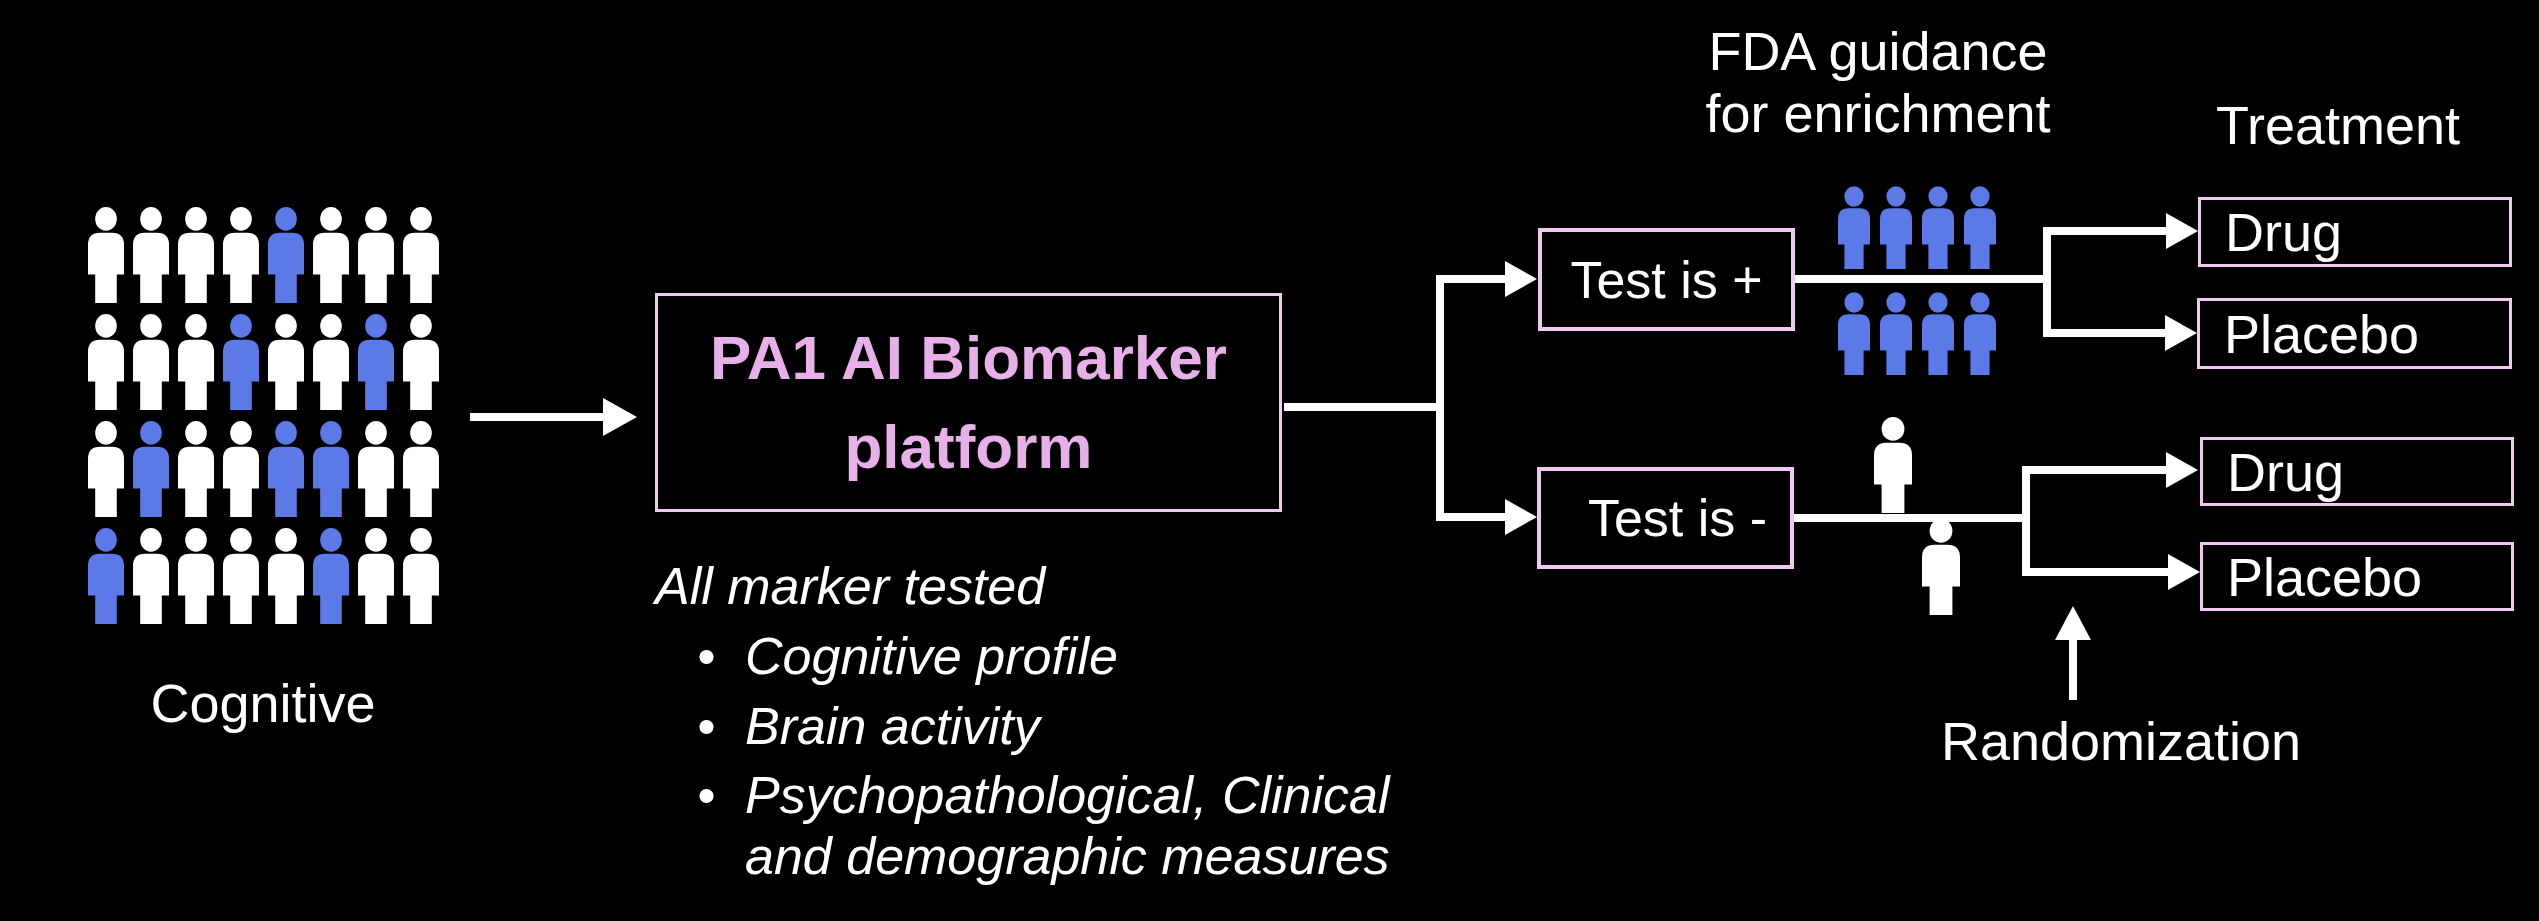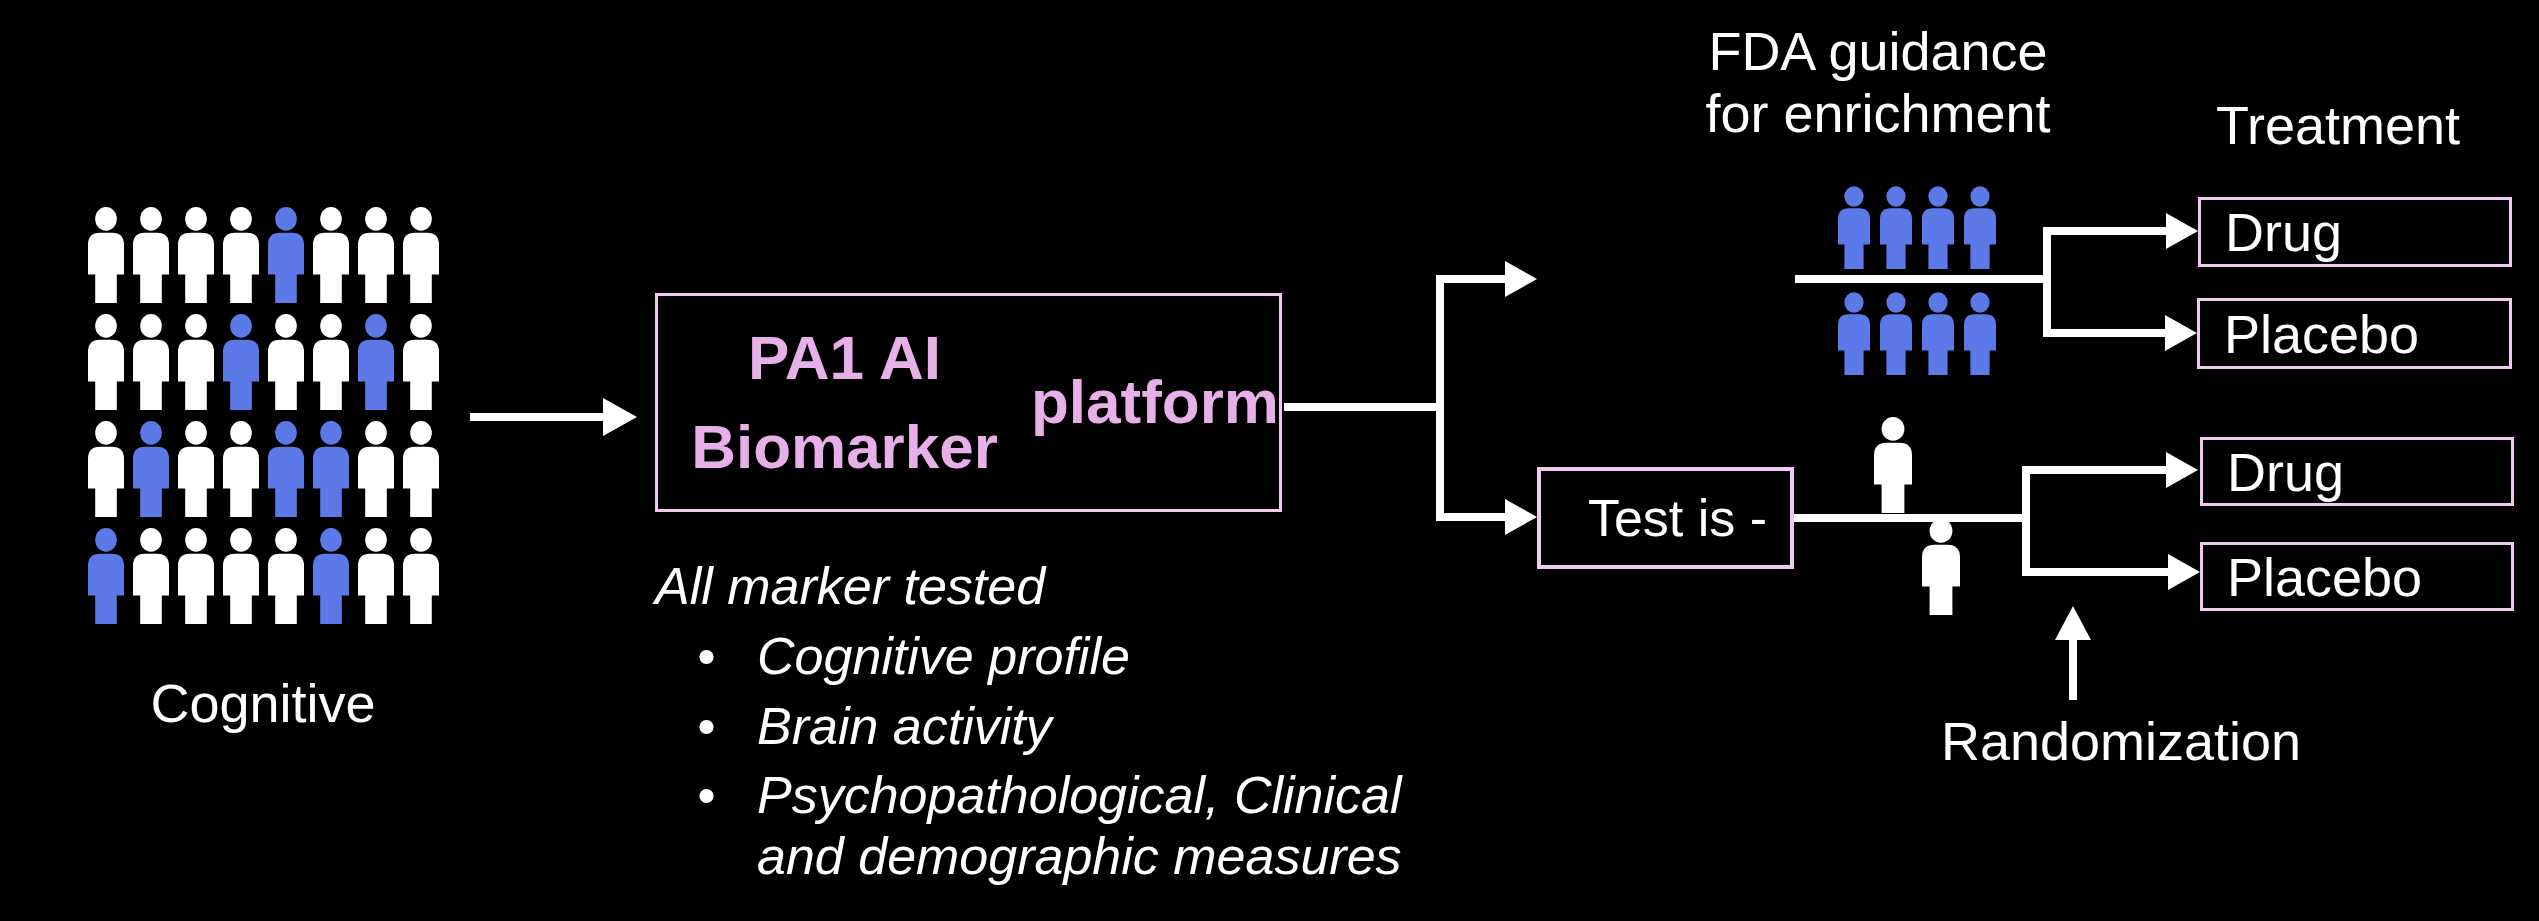--- a/index.html
+++ b/index.html
@@ -11,30 +11,30 @@
   .lbl{position:absolute;color:#ffffff;font-size:54px;line-height:1.15;text-align:center;}
   .box{
     position:absolute;box-sizing:border-box;border:3px solid #efc9ef;
     display:flex;align-items:center;background:transparent;
   }
   .box.centered{justify-content:center;}
   .test-box{border-width:4px;font-size:52px;color:#ffffff;}
   .arm-box{font-size:54px;color:#ffffff;padding-left:24px;}
   .platform-box{
     left:655px;top:293px;width:627px;height:219px;
-    flex-direction:row;justify-content:center;
+    flex-direction:column;justify-content:center;
   }
   .platform-title{
     color:#e8b0e8;font-weight:bold;font-size:62px;line-height:1.43;text-align:center;
   }
   .markers{position:absolute;left:655px;top:556px;width:780px;font-size:52px;line-height:1.17;font-style:italic;}
   .markers-heading{margin:0 0 8px 0;}
   .marker-item{display:flex;margin-top:9px;}
   .marker-bullet{width:48px;margin-left:42px;flex:none;}
-  .marker-text{width:700px;margin-left:12px;}
+  .marker-text{width:700px;}
   svg line{stroke:#ffffff;stroke-width:8;}
   svg polygon{fill:#ffffff;}
 </style>
 </head>
 <body>
 
 <div class="canvas">
 
   <svg class="layer" viewBox="0 0 2539 921" width="2539" height="921">
     <g>
@@ -281,20 +281,23 @@
     </div>
   </div>
 
   <div class="lbl" style="left:2188px;top:94px;width:300px;">Treatment</div>
 
   <div class="lbl" style="left:1628px;top:20px;width:500px;">
     <div>FDA guidance</div>
     <div>for enrichment</div>
   </div>
 
+  <div class="box centered test-box" style="left:1538px;top:228px;width:257px;height:103px;">
+    <span>Test is +</span>
+  </div>
   <div class="box centered test-box" style="left:1537px;top:467px;width:257px;height:102px;padding-left:24px;">
     <span>Test is -</span>
   </div>
 
   <div class="box arm-box" style="left:2198px;top:197px;width:314px;height:70px;">
     <span>Drug</span>
   </div>
   <div class="box arm-box" style="left:2197px;top:298px;width:315px;height:71px;">
     <span>Placebo</span>
   </div>

